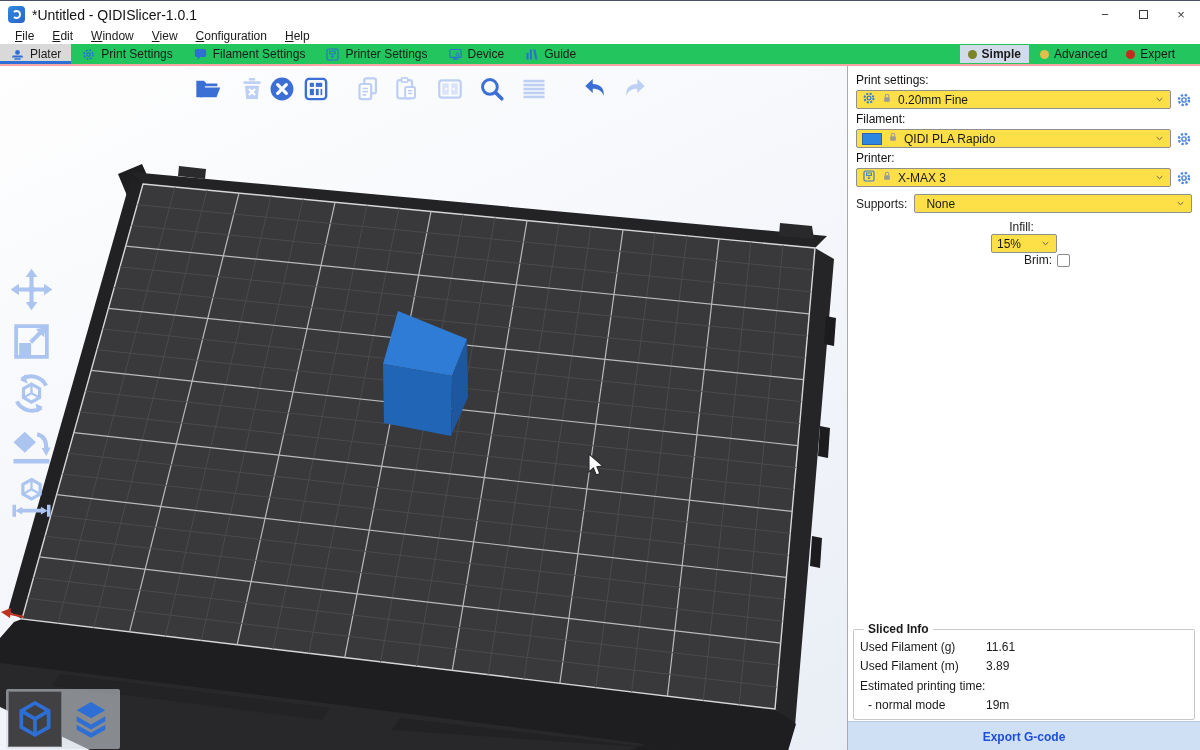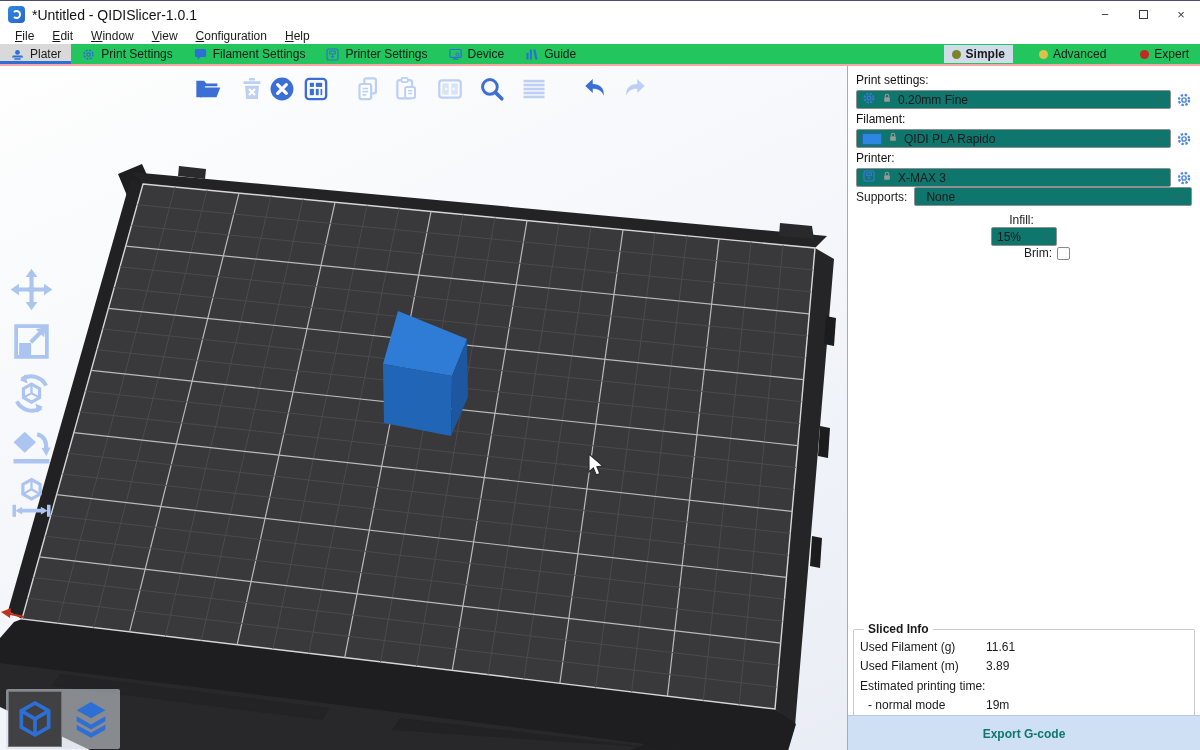--- a/index.html
+++ b/index.html
@@ -20,58 +20,58 @@
   .win-btn .maxbox { width:9px; height:9px; border:1px solid #3c3c3c; display:block; }
   
   .menubar { height:16px; display:flex; align-items:center; padding-left:6px; background:#fff; }
   .menu-item { display:inline-block; padding:0 9px; line-height:16px; }
   .menu-item::first-letter { text-decoration: underline; }
   
   .tabbar { height:22px; display:flex; align-items:stretch; background:#22c55e; border-bottom:2px solid #fca5a5; }
   .tab { display:flex; align-items:center; gap:5px; padding:0 10px; position:relative; }
   .tab.active { background:#d9d9d9; box-shadow: inset 0 -3px 0 #2e6fd6; }
   .tab svg { display:block; }
-  .modes { margin-left:auto; display:flex; align-items:center; gap:18px; padding-right:3px; }
+  .modes { margin-left:auto; display:flex; align-items:center; gap:3px; padding-right:17px; }
   .mode { display:flex; align-items:center; gap:5px; padding:2px 8px; }
   .mode.active { background:#d2dbe9; font-weight:bold; }
   .mode .dot { width:9px; height:9px; border-radius:50%; display:block; }
   
   .viewport { position:absolute; left:0; top:65px; width:847px; height:685px;
     background: linear-gradient(155deg,#fefefe 0%,#f5f7fb 45%,#e9edf5 100%); overflow:hidden; }
   .scene { position:absolute; inset:0; }
   .top-toolbar { position:absolute; left:193px; top:5px; display:flex; align-items:center; height:36px; }
   .ticon { width:30px; height:30px; display:grid; place-items:center; }
   .left-toolbar { position:absolute; left:8px; top:200px; display:flex; flex-direction:column; gap:5px; }
   .ltool { width:47px; height:47px; display:grid; place-items:center; }
   .toggles { position:absolute; left:6px; bottom:2px; display:flex; gap:4px; padding:3px; background:rgba(214,218,226,.55); border-radius:2px; }
   .toggle { width:52px; height:54px; display:grid; place-items:center; }
   .toggle.active { background:#414144; outline:1px solid #72727a; }
   
   .panel { position:absolute; left:847px; top:65px; width:353px; height:685px; background:#fff;
     border-left:1px solid #ababab; padding:4px 8px 0 8px; }
   .f-label { margin:3px 0 3px; color:#111; }
   .combo-row { display:flex; align-items:center; gap:4px; }
-  .combo { flex:1; height:19px; border:1px solid #8f8f8f; border-radius:2px; background:#0f766e;
+  .combo { flex:1; height:19px; border:1px solid #8f8f8f; border-radius:2px; background:#fde047;
     display:flex; align-items:center; gap:5px; padding:0 5px; min-width:0; }
   .combo .val { white-space:nowrap; overflow:hidden; }
   .combo .chev { margin-left:auto; display:grid; place-items:center; }
   .gear-btn { width:17px; height:17px; display:grid; place-items:center; flex:none; }
   .swatch { width:20px; height:12px; border:1px solid #2a62b4; flex:none; }
-  .supports-row { display:flex; align-items:center; gap:7px; margin-top:0; }
+  .supports-row { display:flex; align-items:center; gap:7px; margin-top:7px; }
   .infill-row { display:flex; align-items:center; margin-top:7px;flex-direction:column; }
   .combo.small { flex:none; width:66px; }
   .brim-wrap { display:flex; align-items:center; gap:5px; margin-left:46px; }
   .checkbox { width:13px; height:13px; border:1px solid #8a8a8a; border-radius:2px; background:#fff; display:block; }
   .sliced { position:absolute; left:5px; right:5px; bottom:31px; border:1px solid #c9c9c9; border-radius:2px; padding:1px 6px 4px; background:#fff; }
   .sliced legend { font-weight:bold; padding:0 4px; margin-left:4px; }
   .s-row { display:flex; align-items:center; height:19.5px; }
   .s-row .lbl { width:126px; flex:none; }
   .s-row.indent .lbl { padding-left:8px; }
-  .export-btn { position:absolute; left:0; right:0; bottom:0; height:36px; background:#cfe0f5;
-    border-top:1px solid #b5c9e6; display:grid; place-items:center; font-weight:bold; color:#0f766e; }
+  .export-btn { position:absolute; left:0; right:0; bottom:0; height:30px; background:#cfe0f5;
+    border-top:1px solid #b5c9e6; display:grid; place-items:center; font-weight:bold; color:#1d4ed8; }
 </style>
 </head>
 <body>
 
 <div class="titlebar">
   <span class="app-icon">
       <i></i>
     </span>
   <span class="title-text">*Untitled - QIDISlicer-1.0.1</span>
   <div class="win-controls">

